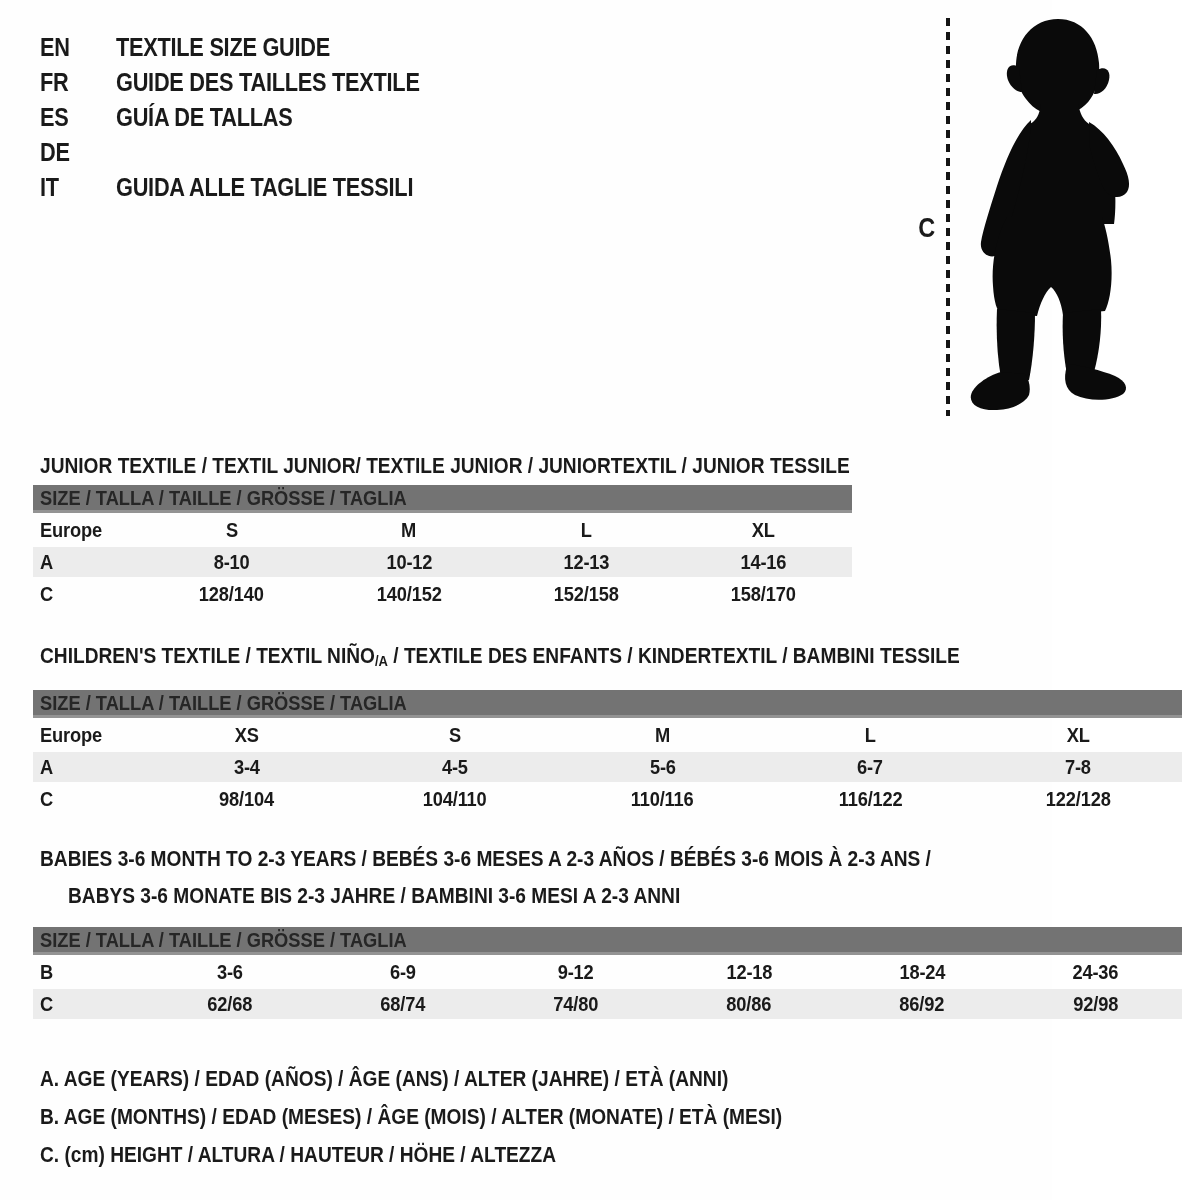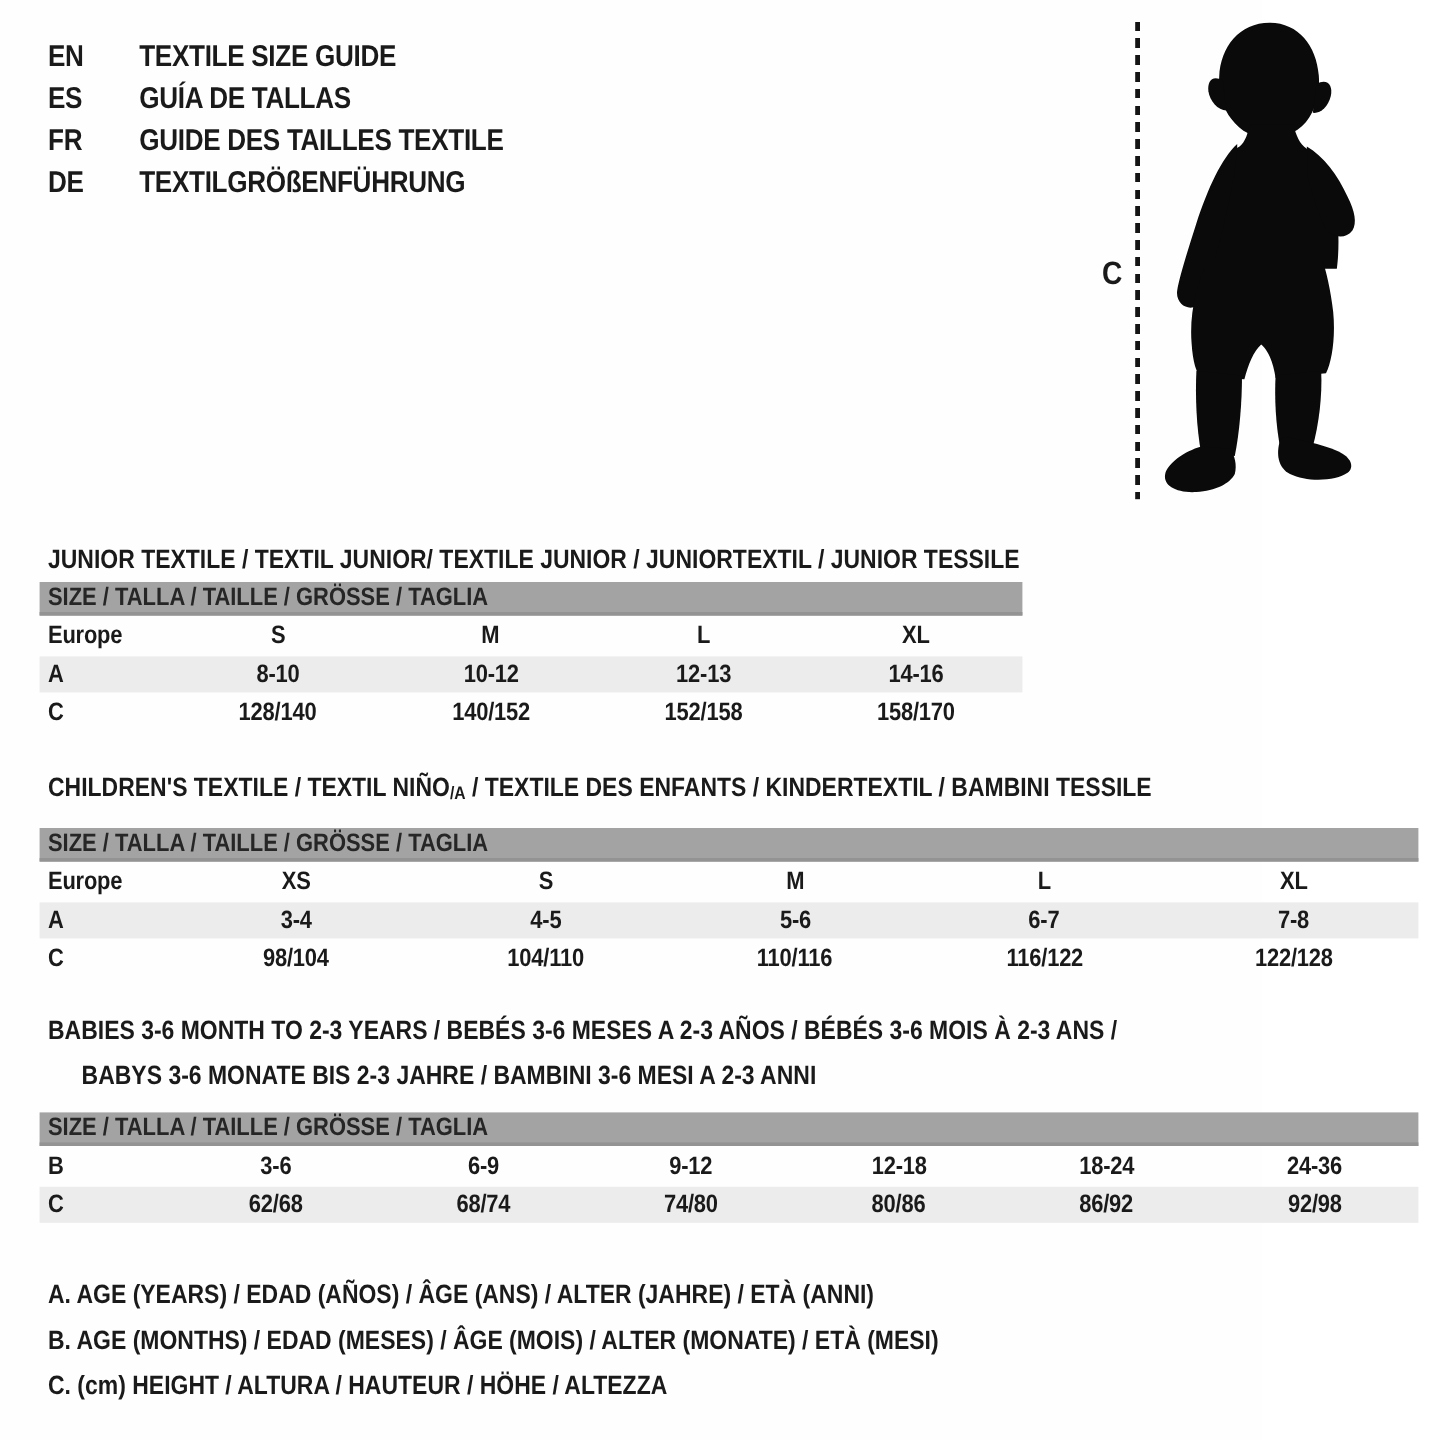--- a/index.html
+++ b/index.html
@@ -38,21 +38,21 @@
   .title-babies-2 { top:882px;margin-left:28px; }
   .title-sub { font-size:15px; vertical-align:-3px; }
 
   
   .size-table { position:absolute; left:33px; }
   .t-junior   { top:485px; width:819px; }
   .t-children { top:690px; width:1149px; }
   .t-babies   { top:927px; width:1149px; }
 
   .size-bar {
-    height:25px; background:#a3a3a3; border-bottom:3px solid #939393;
+    height:25px; background:#737373; border-bottom:3px solid #939393;
     display:flex; align-items:center; padding-left:7px;
     font-size:21px; font-weight:700; color:#262626;
   }
   .grid { display:grid; align-items:center; font-weight:700; font-size:21px; letter-spacing:-0.2px; }
   .g4 { grid-template-columns:110px repeat(4,1fr); }
   .g5 { grid-template-columns:110px repeat(5,1fr); }
   .g6 { grid-template-columns:110px repeat(6,1fr); }
   .row    { height:34px; }
   .row.shaded { background:#ececec; height:30px; }
   .cell { text-align:center; }
@@ -66,30 +66,33 @@
 <body>
 
 <div class="canvas">
 
   <div class="lang-block">
     <div class="lang-row">
       <span class="lang-code"><span class="sx">EN</span></span>
       <span><span class="sx">TEXTILE SIZE GUIDE</span></span>
     </div>
     <div class="lang-row">
+      <span class="lang-code"><span class="sx">FR</span></span>
+      <span><span class="sx">GUIDE DES TAILLES TEXTILE</span></span>
+    </div>
+    <div class="lang-row">
       <span class="lang-code"><span class="sx">ES</span></span>
       <span><span class="sx">GUÍA DE TALLAS</span></span>
     </div>
     <div class="lang-row">
-      <span class="lang-code"><span class="sx">FR</span></span>
-      <span><span class="sx">GUIDE DES TAILLES TEXTILE</span></span>
-    </div>
-    <div class="lang-row">
       <span class="lang-code"><span class="sx">DE</span></span>
-      <span><span class="sx">TEXTILGRÖßENFÜHRUNG</span></span>
+    </div>
+    <div class="lang-row">
+      <span class="lang-code"><span class="sx">IT</span></span>
+      <span><span class="sx">GUIDA ALLE TAGLIE TESSILI</span></span>
     </div>
   </div>
 
   <div class="measure-line"></div>
   <div class="measure-label"><span class="sxc">C</span></div>
   <svg class="baby-figure" viewBox="0 0 178 405" xmlns="http://www.w3.org/2000/svg">
     <g fill="#0a0a0a">
       <path d="M95 5 C70 5 54 25 53 50 C52 63 56 76 63 85 C71 96 82 101 95 101 C109 101 121 95 128 84 C134 75 137 62 136 49 C134 24 119 5 95 5 Z"></path>
       <path d="M56 53 C47 48 43 54 44 62 C45 70 52 78 59 78 Z"></path>
       <path d="M134 56 C143 51 148 57 146 66 C144 75 137 81 131 80 Z"></path>

